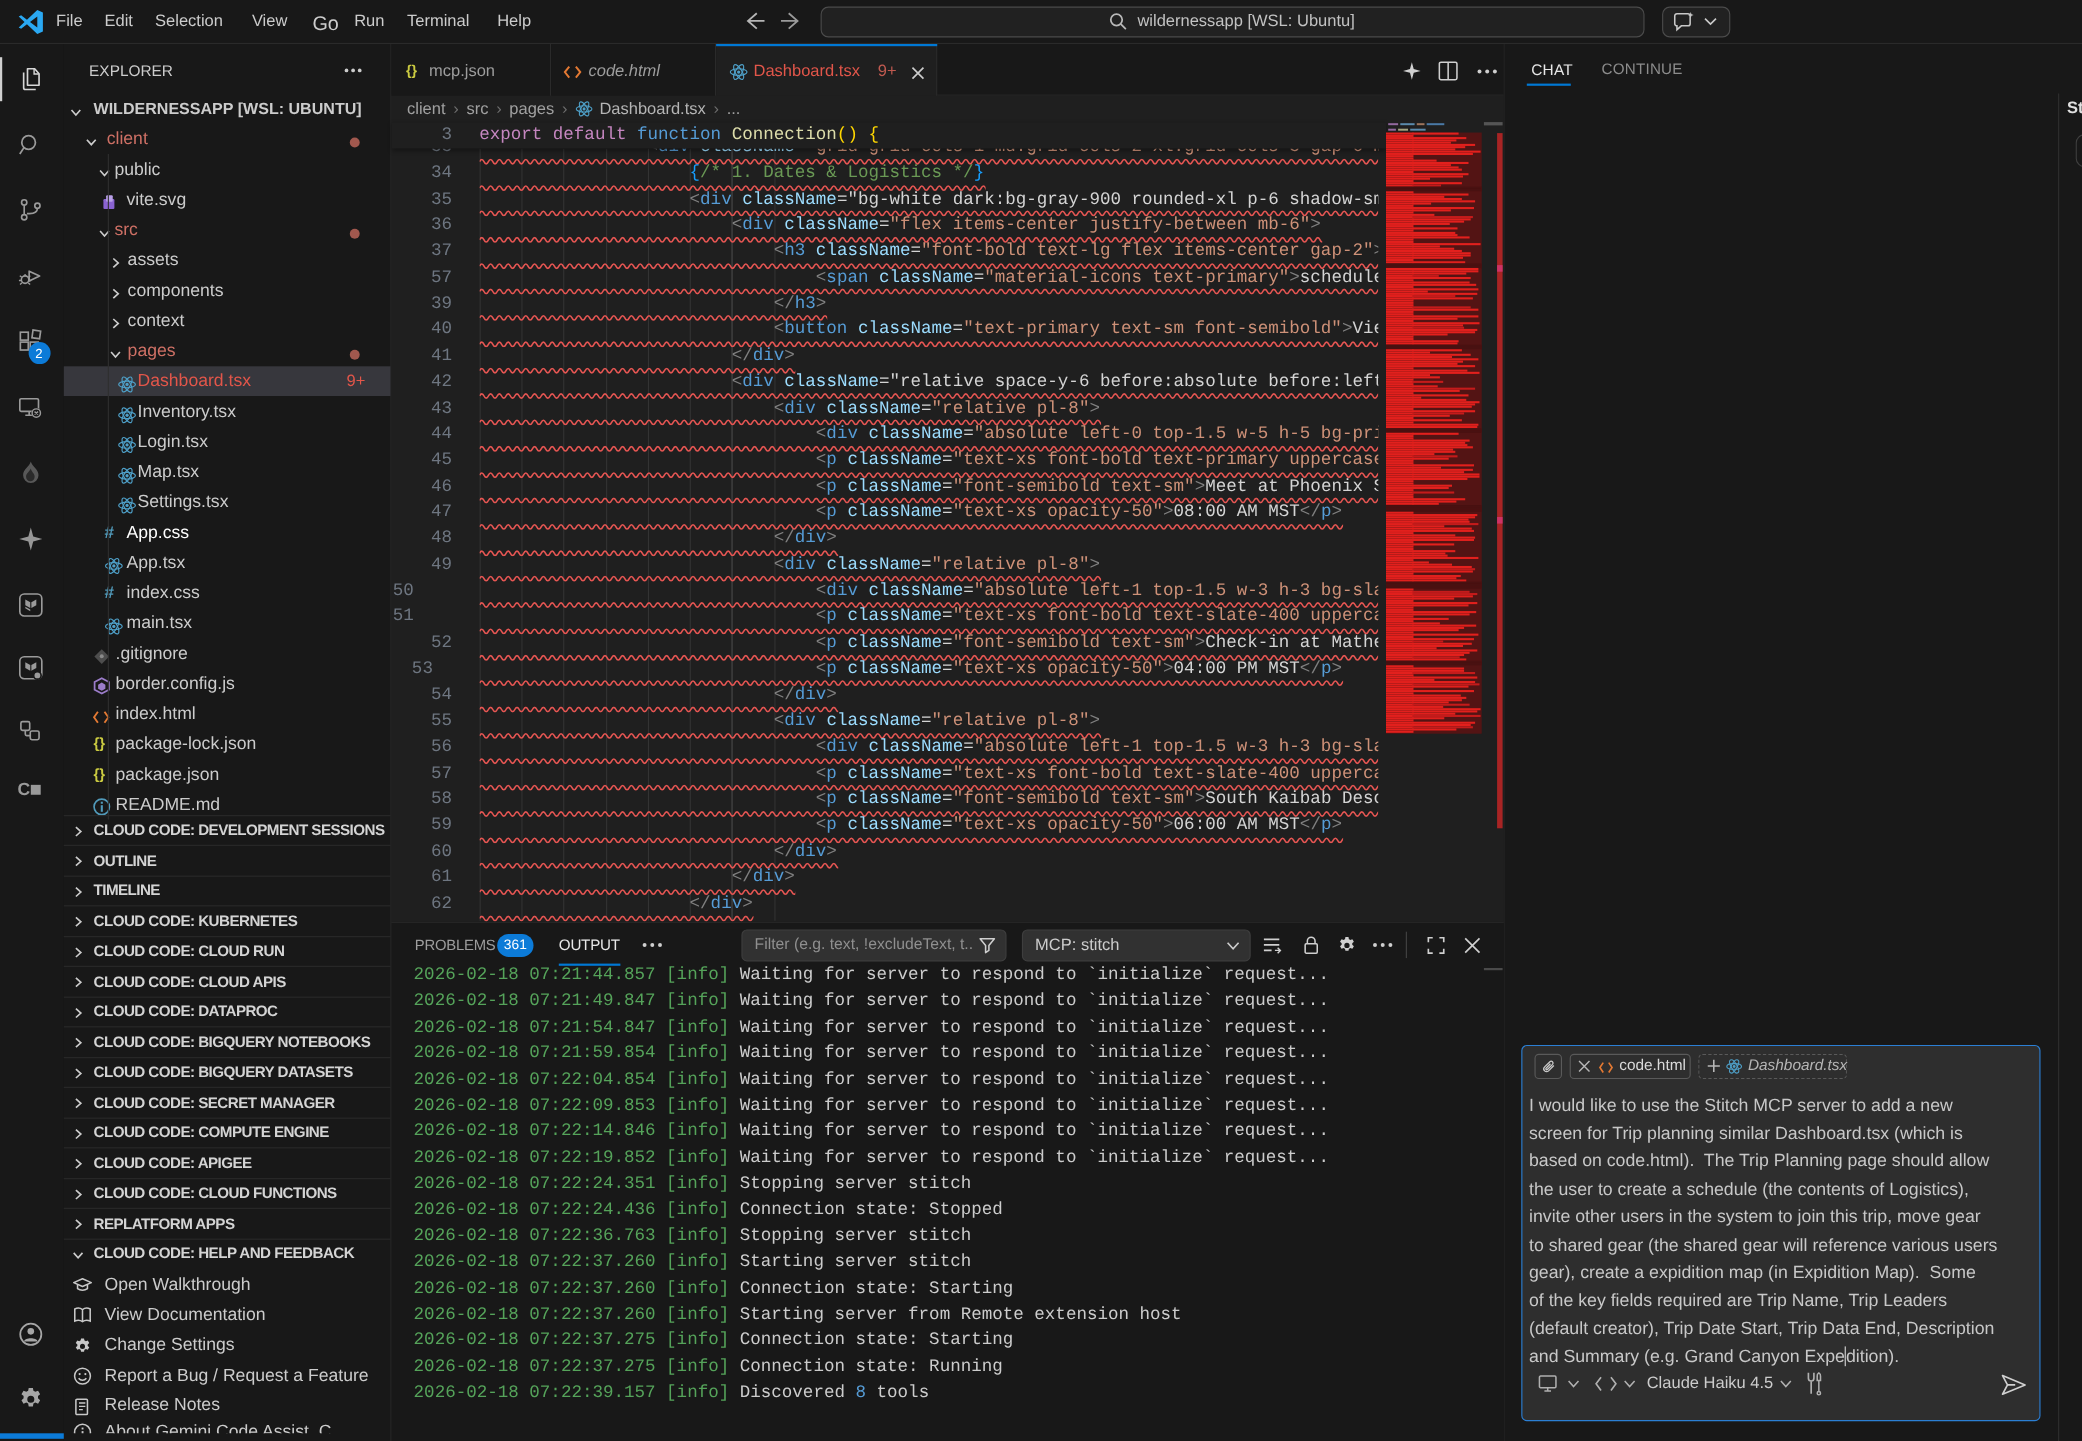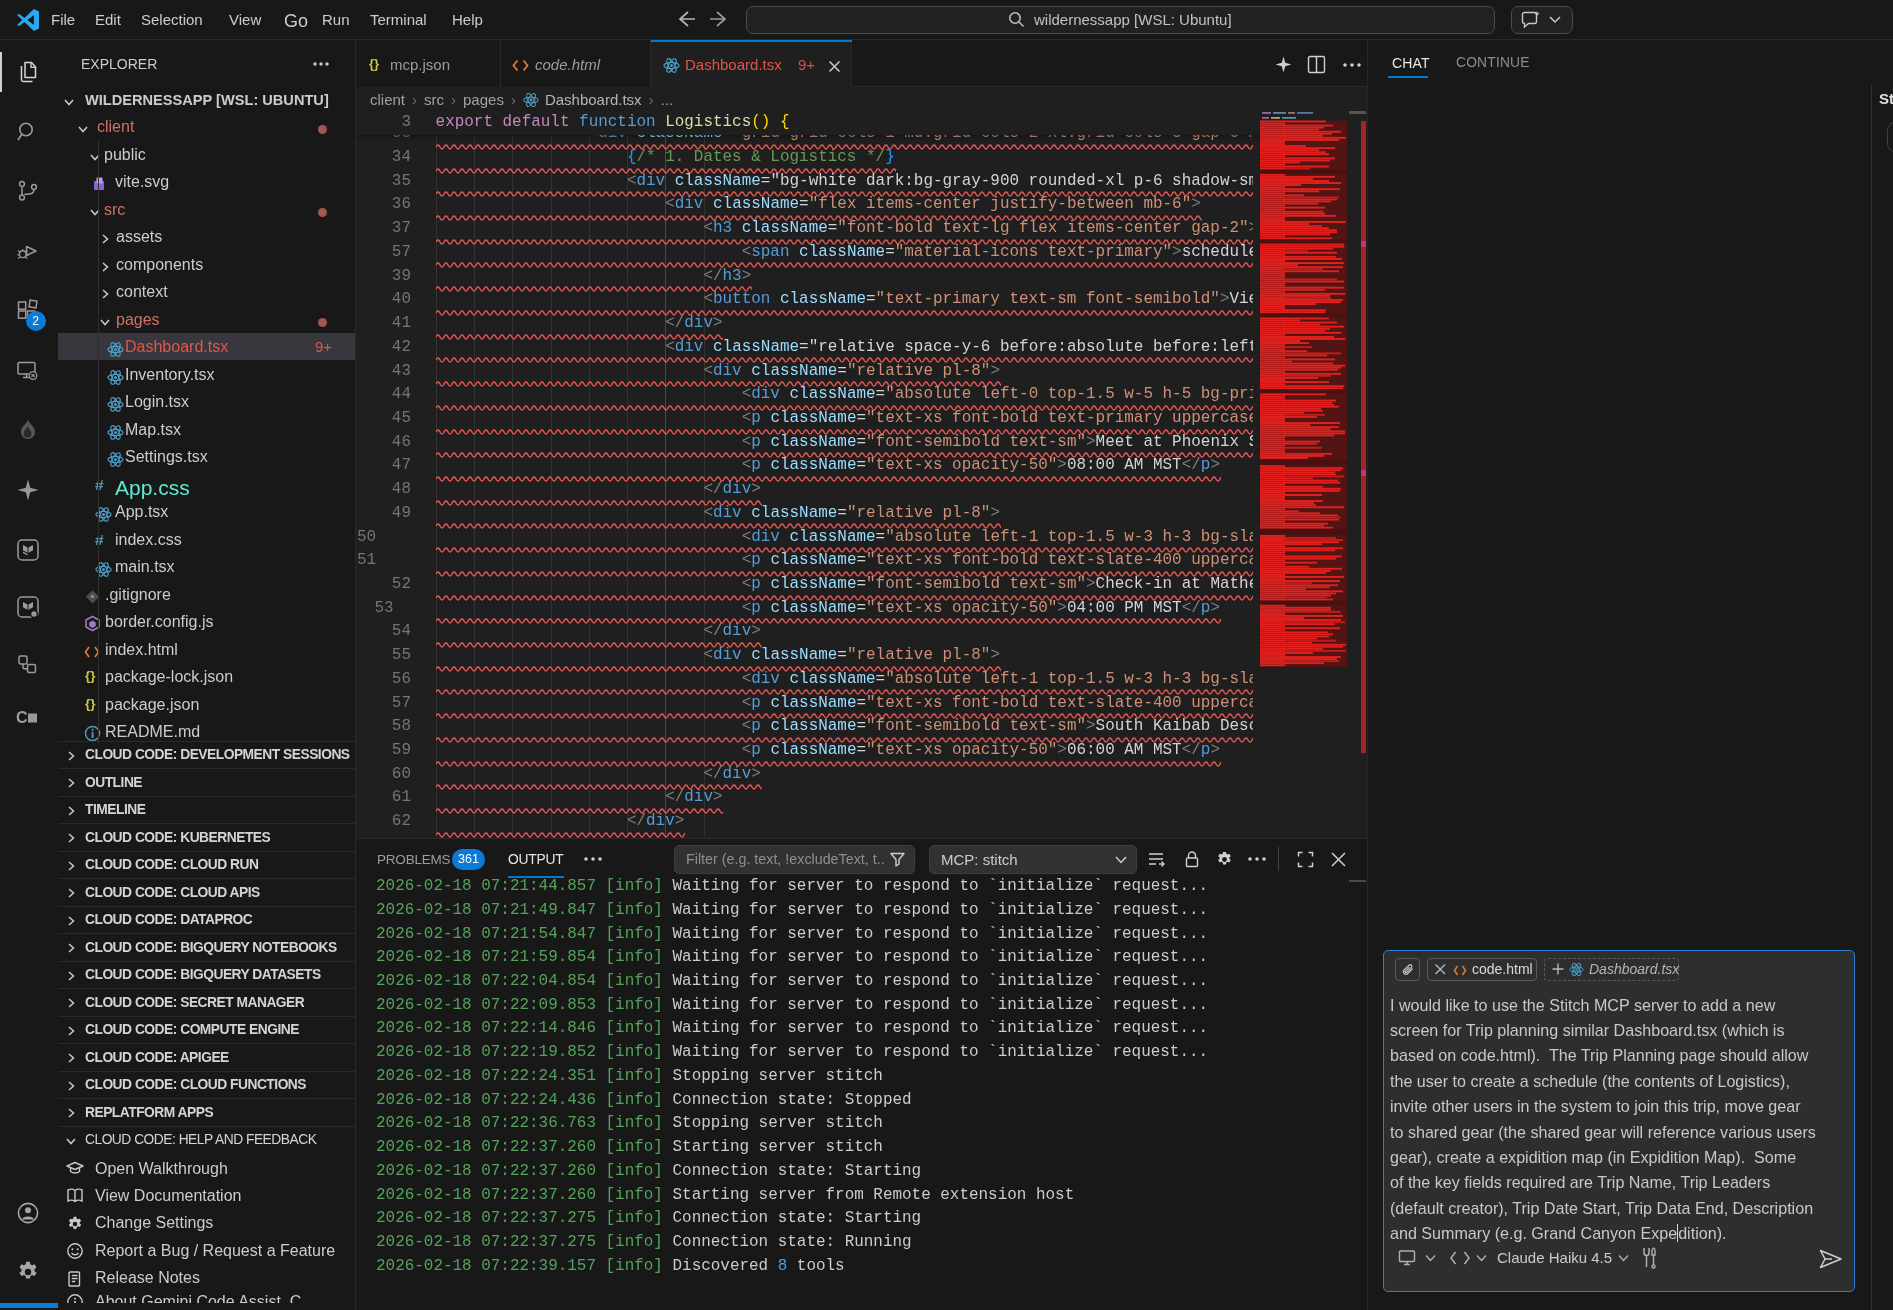--- a/index.html
+++ b/index.html
@@ -237,21 +237,21 @@
         <ellipse cx="8.5" cy="8.5" rx="7.6" ry="3"></ellipse>
         <ellipse cx="8.5" cy="8.5" rx="7.6" ry="3" transform="rotate(60 8.5 8.5)"></ellipse>
         <ellipse cx="8.5" cy="8.5" rx="7.6" ry="3" transform="rotate(120 8.5 8.5)"></ellipse>
       </g>
       <circle cx="8.5" cy="8.5" r="1.5" fill="#4e9fc7"></circle>
     </svg>
     <span class="ab" style="left:67px;top:5.5px;font-size:16px;color:#cccccc">Settings.tsx</span>
   </div>
 <div class="ab" style="left:58px;top:470.31499999999994px;width:297px;height:27.49px;">
     <span class="ab" style="left:37px;top:5.5px;font-size:15.5px;font-weight:bold;color:#519aba">#</span>
-    <span class="ab" style="left:57px;top:5.5px;font-size:21px;color:#5eead4">App.css</span>
+    <span class="ab" style="left:57px;top:5.5px;font-size:16px;color:#ffffff">App.css</span>
   </div>
 <div class="ab" style="left:58px;top:497.80499999999995px;width:297px;height:27.49px;">
     <svg class="ab" style="left:37px;top:8.5px" width="17" height="17" viewBox="0 0 17 17">
       <g stroke="#4e9fc7" stroke-width="1.1" fill="none">
         <ellipse cx="8.5" cy="8.5" rx="7.6" ry="3"></ellipse>
         <ellipse cx="8.5" cy="8.5" rx="7.6" ry="3" transform="rotate(60 8.5 8.5)"></ellipse>
         <ellipse cx="8.5" cy="8.5" rx="7.6" ry="3" transform="rotate(120 8.5 8.5)"></ellipse>
       </g>
       <circle cx="8.5" cy="8.5" r="1.5" fill="#4e9fc7"></circle>
     </svg>
@@ -376,21 +376,21 @@
 <div class="ab" style="left:85px;top:1077.28px;font-size:13.8px;font-weight:bold;letter-spacing:-0.5px;color:#d4d4d4">CLOUD CODE: CLOUD FUNCTIONS</div>
 <div class="ab" style="left:58px;top:1098.07px;width:297px;height:1px;background:#2a2a2a"></div>
 <svg class="ab" style="left:65px;top:1107.27px" width="12" height="12" viewBox="0 0 12 12">
     <path d="M4 2 L8.5 6 L4 10" stroke="#cccccc" stroke-width="1.5" fill="none"></path>
   </svg>
 <div class="ab" style="left:85px;top:1104.77px;font-size:13.8px;font-weight:bold;letter-spacing:-0.5px;color:#d4d4d4">REPLATFORM APPS</div>
 <div class="ab" style="left:58px;top:1125.56px;width:297px;height:1px;background:#2a2a2a"></div>
 <svg class="ab" style="left:65px;top:1134.76px" width="12" height="12" viewBox="0 0 12 12">
     <path d="M2 4 L6 8.5 L10 4" stroke="#cccccc" stroke-width="1.5" fill="none"></path>
   </svg>
-<div class="ab" style="left:85px;top:1132.26px;font-size:13.8px;font-weight:normal;letter-spacing:-0.5px;color:#d4d4d4">CLOUD CODE: HELP AND FEEDBACK</div>
+<div class="ab" style="left:85px;top:1132.26px;font-size:13.8px;font-weight:bold;letter-spacing:-0.5px;color:#d4d4d4">CLOUD CODE: HELP AND FEEDBACK</div>
 <svg class="ab" style="left:66px;top:1160.0px" width="18" height="18" viewBox="0 0 18 18">
     <path d="M9 2.5 L17 6 L9 9.5 L1 6 Z" stroke="#c8c8c8" stroke-width="1.4" fill="none" stroke-linejoin="round"></path>
     <path d="M4.5 8 v3.5 c2.5 2 6.5 2 9 0 V8" stroke="#c8c8c8" stroke-width="1.4" fill="none"></path>
   </svg>
 <div class="ab" style="left:95px;top:1159.5px;font-size:16px;color:#cccccc">Open Walkthrough</div>
 <svg class="ab" style="left:66px;top:1187.49px" width="18" height="18" viewBox="0 0 18 18">
     <path d="M9 3.5 c-2 -1.5 -5 -1.5 -7 -.5 v11 c2 -1 5 -1 7 .5 c2 -1.5 5 -1.5 7 -.5 v-11 c-2 -1 -5 -1 -7 .5 z M9 3.5 v11.5" stroke="#c8c8c8" stroke-width="1.4" fill="none"></path>
   </svg>
 <div class="ab" style="left:95px;top:1186.99px;font-size:16px;color:#cccccc">View Documentation</div>
 <svg class="ab" style="left:66px;top:1214.98px" width="18" height="18" viewBox="0 0 18 18">
@@ -626,21 +626,21 @@
       <use href="#wv"></use>
     </svg>
     <div class="ab mono" style="left:1px;top:675.2px;width:54px;text-align:right;color:#6e7681">62</div>
     <div class="ab mono" style="left:79.6px;top:675.2px"><span style="white-space:pre">                    </span><i style="color:#808080">&lt;/</i><i style="color:#569cd6">div</i><i style="color:#808080">&gt;</i></div>
     <svg class="ab" style="left:79.60000000000002px;top:696.76px" width="249" height="6" viewBox="0 0 249 6">
       <use href="#wv"></use>
     </svg>
   </div>
 <div class="ab" style="left:356px;top:111.3px;width:904px;height:23.7px;background:#1f1f1f;box-shadow:0 2px 4px rgba(0,0,0,0.35)">
     <div class="ab mono" style="left:1px;top:0;width:54px;text-align:right;color:#6e7681">3</div>
-    <div class="ab mono" style="left:79.6px;top:0"><span style="color:#c586c0">export default </span><span style="color:#569cd6">function </span><span style="color:#dcdcaa">Logistics</span><span style="color:#ffd700">() {</span></div>
+    <div class="ab mono" style="left:79.6px;top:0"><span style="color:#c586c0">export default </span><span style="color:#569cd6">function </span><span style="color:#dcdcaa">Connection</span><span style="color:#ffd700">() {</span></div>
   </div>
 <svg class="ab" style="left:1260px;top:108px" width="88" height="560" viewBox="0 0 88 560">
     <rect x="0" y="12.5" width="87" height="546.5" fill="#531414"></rect>
     <g opacity="0.8">
       <rect x="2" y="4" width="9" height="1.8" fill="#b07cc0"></rect>
       <rect x="13" y="4" width="13" height="1.8" fill="#6aa6d0"></rect>
       <rect x="28" y="4" width="7" height="1.8" fill="#bd8a6c"></rect>
       <rect x="37" y="4" width="16" height="1.8" fill="#5590c8"></rect>
       <rect x="2" y="9" width="7" height="1.8" fill="#b07cc0"></rect>
       <rect x="11" y="9" width="9" height="1.8" fill="#c8c89a"></rect>

